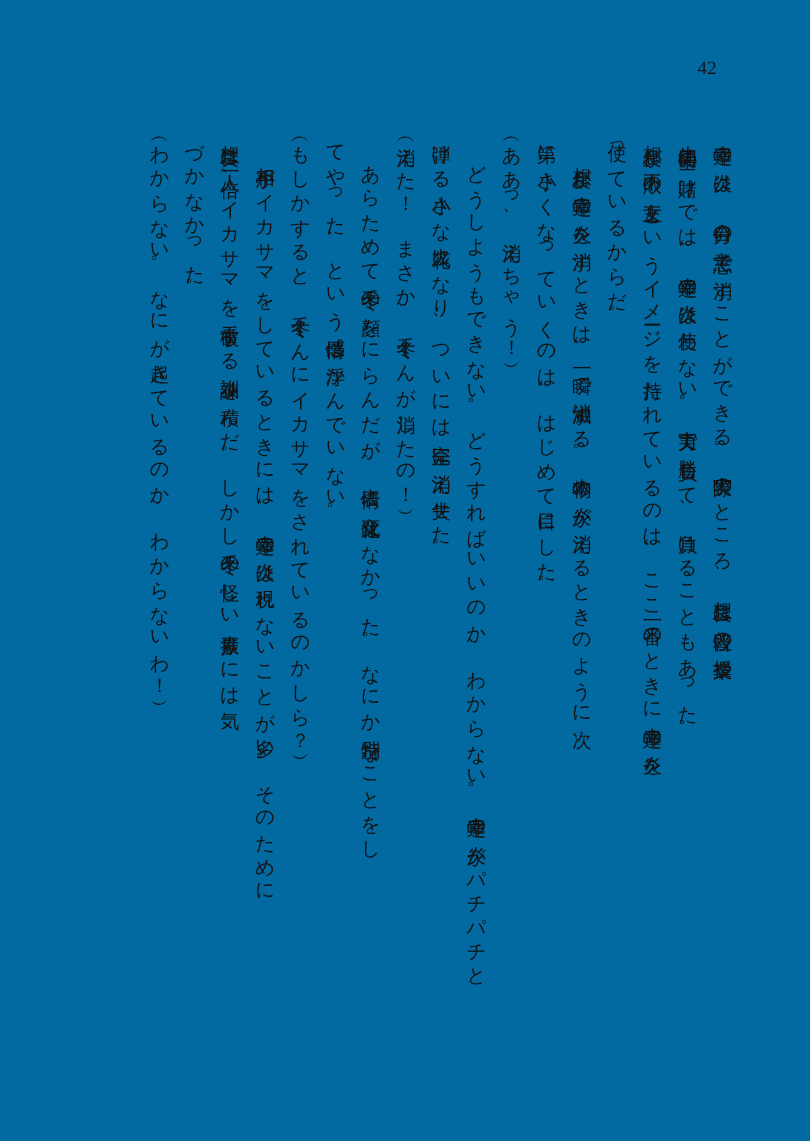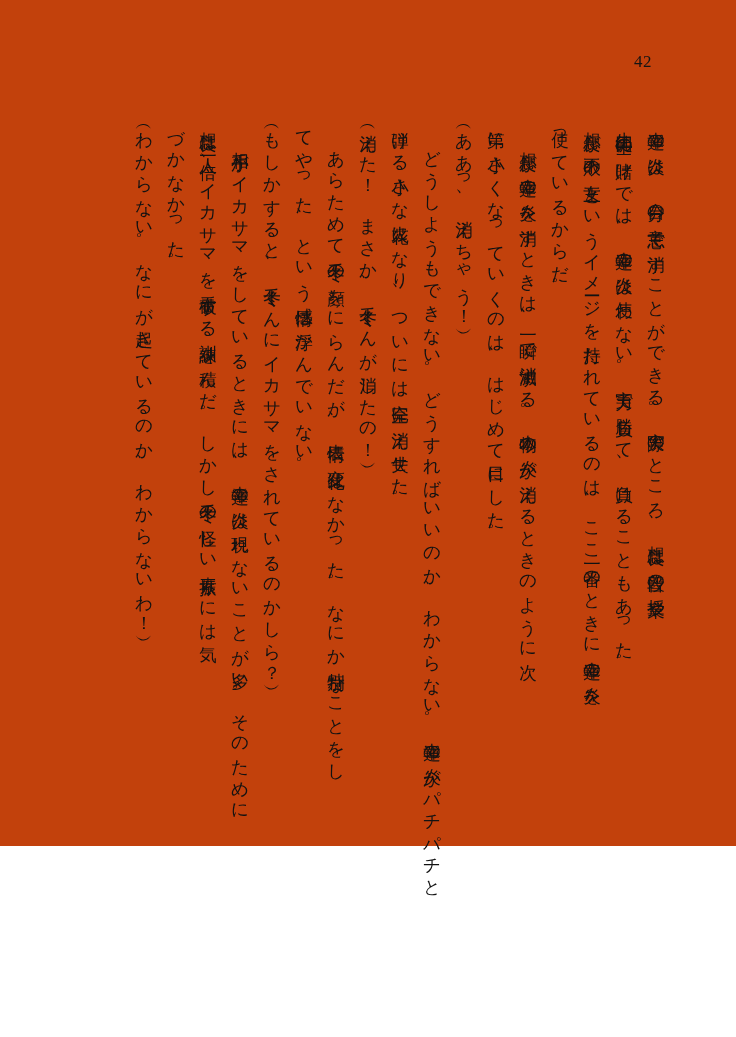--- a/index.html
+++ b/index.html
@@ -10,22 +10,22 @@
   body {
     width: 736px;
     height: 1037px;
     font-family: "Liberation Serif", "DejaVu Serif", serif;
     color: #111111;
     overflow: hidden;
   }
   .page {
     position: relative;
     width: 736px;
-    height: 846px;
-    background: #c2410c;
+    height: 1037px;
+    background: #0369a1;
     box-sizing: border-box;
   }
   .page-number {
     position: absolute;
     top: 52px;
     right: 84px;
     font-size: 17px;
     letter-spacing: 0.5px;
     color: #141414;
     font-family: "Liberation Serif", "DejaVu Serif", serif;

